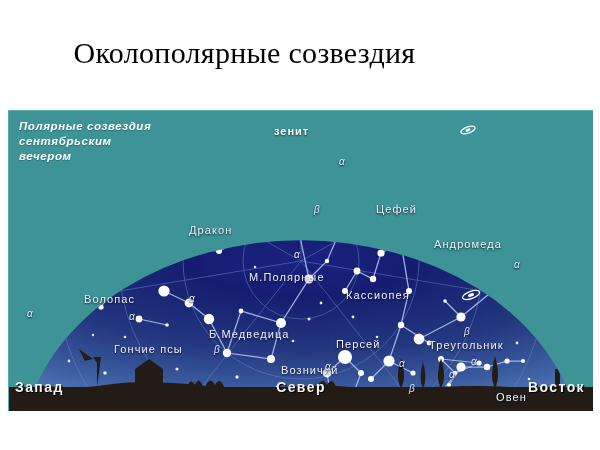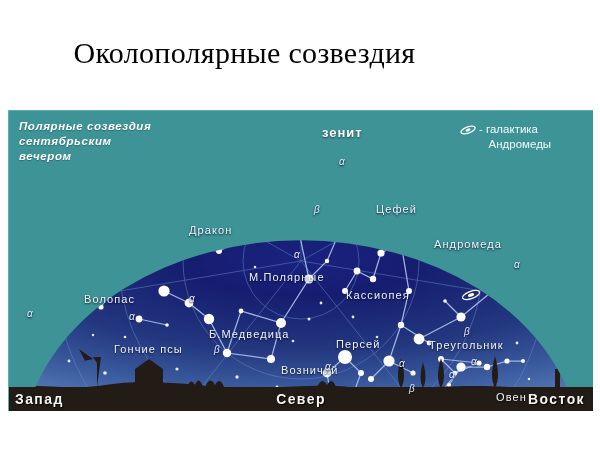--- a/index.html
+++ b/index.html
@@ -93,32 +93,31 @@
     position: absolute;
     color: #dfe8ff;
     font-size: 10px;
     font-style: italic;
     text-shadow: 0 1px 2px rgba(0,0,20,.9);
     pointer-events: none;
   }
   #zenith-label {
     position: absolute;
     color: #ffffff;
-    font-size: 13px;
+    font-size: 11px;
     font-weight: bold;
     letter-spacing: 1px;
     text-shadow: 0 1px 2px rgba(0,0,40,.6);
     pointer-events: none;
-    margin-left: 48px;
   }
 
   
   .cardinal {
     position: absolute;
-    bottom: 4px;
+    bottom: 16px;
     color: #f4f4f4;
     font-size: 14px;
     font-weight: bold;
     letter-spacing: 1.4px;
     text-shadow: 1px 1px 1px #000;
     pointer-events: none;
   }
   #cardinal-west  { left: 6px; }
   #cardinal-north { left: 50%; transform: translateX(-50%); }
   #cardinal-east  { right: 8px; margin-top: 8px; }
@@ -360,22 +359,20 @@
     </svg>
 
     <div class="map-text" id="header-note">Полярные созвездия
 сентябрьским
 вечером</div>
 
     <svg id="legend-galaxy-icon" viewBox="0 0 18 12">
       <ellipse cx="9" cy="6" rx="7.5" ry="3" fill="none" stroke="#ffffff" stroke-width="1.2" transform="rotate(-20 9 6)"></ellipse>
       <ellipse cx="9" cy="6" rx="2.6" ry="1.4" fill="#ffffff" transform="rotate(-20 9 6)"></ellipse>
     </svg>
-    <div class="map-text" id="legend">- галактика
-   Андромеды</div>
 
     <div id="zenith-label" style="left:265px; top:14px;">зенит</div>
 
     <div class="const-label" style="left:75px;  top:182px;">Волопас</div>
     <div class="const-label" style="left:105px; top:232px;">Гончие псы</div>
     <div class="const-label" style="left:180px; top:65px;margin-top:48px;">Дракон</div>
     <div class="const-label" style="left:240px; top:160px;">М.Полярные</div>
     <div class="const-label" style="left:200px; top:217px;">Б.Медведица</div>
     <div class="const-label" style="left:367px; top:92px;">Цефей</div>
     <div class="const-label" style="left:337px; top:178px;">Кассиопея</div>

